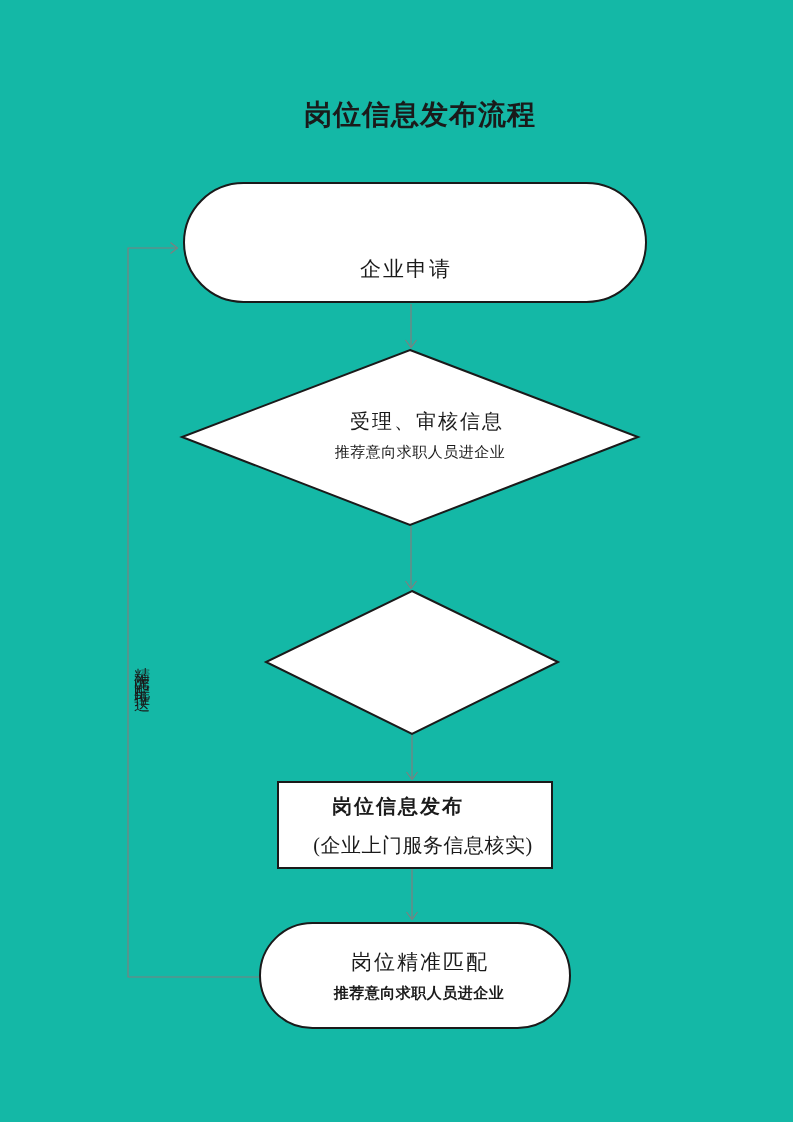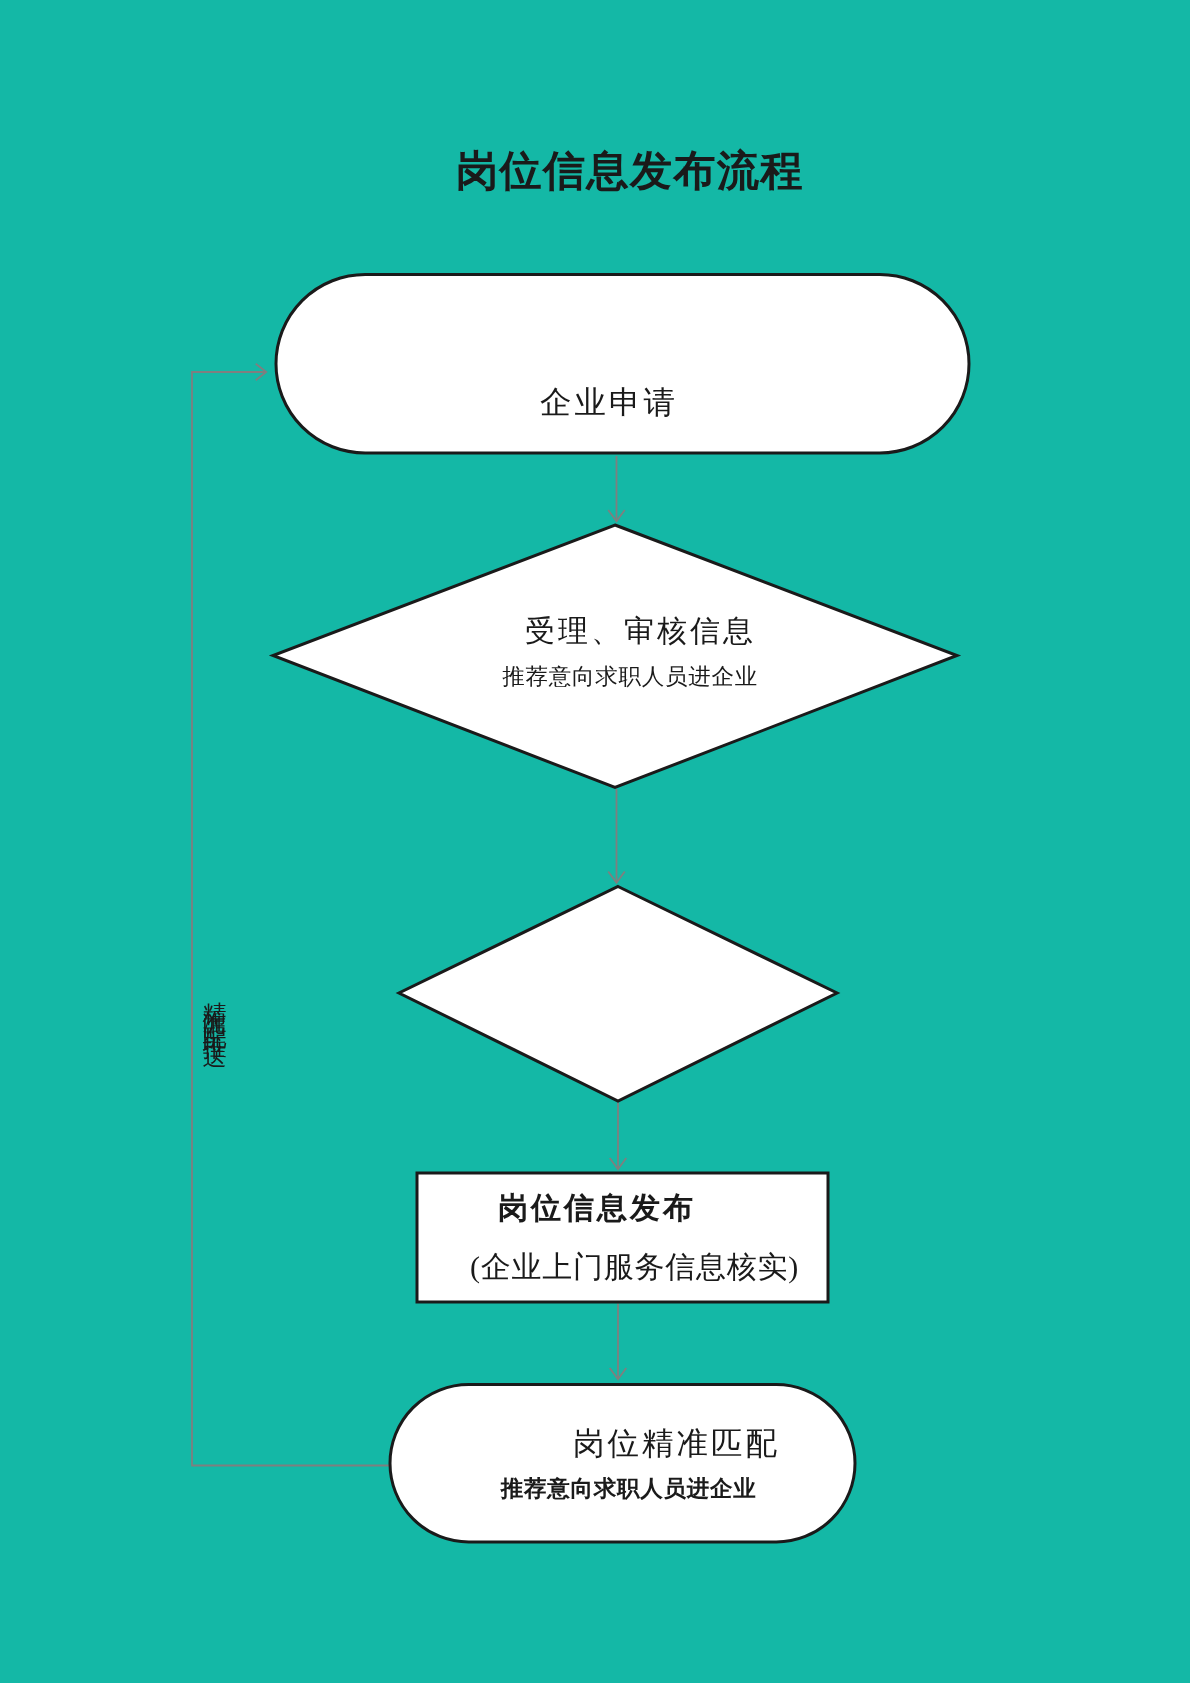--- a/index.html
+++ b/index.html
@@ -29,21 +29,21 @@
   .s1-sub{left:396px;top:260px;font-size:14px;letter-spacing:0.5px;}
 
   .d1-title{left:427px;top:410px;font-size:20px;letter-spacing:2px;}
   .d1-sub{left:420px;top:444px;font-size:15px;letter-spacing:0.5px;}
 
   .d2-text{left:413px;top:628px;font-size:15px;line-height:23px;letter-spacing:0.5px;white-space:pre-line;}
 
   .r-line1{left:398px;top:795px;font-size:20px;letter-spacing:2px;font-weight:bold;}
   .r-line2{left:423px;top:834px;font-size:20px;letter-spacing:0.5px;}
 
-  .s2-title{left:420px;top:950px;font-size:21px;letter-spacing:2px;margin-left:31px;}
+  .s2-title{left:420px;top:950px;font-size:21px;letter-spacing:2px;}
   .s2-sub{left:419px;top:985px;font-size:15px;letter-spacing:0.5px;font-weight:bold;}
 
   .feedback-label{
     left:142px;top:654px;
     font-size:16px;
     writing-mode:vertical-rl;
     text-orientation:upright;
     letter-spacing:6px;
     line-height:1;
   }

